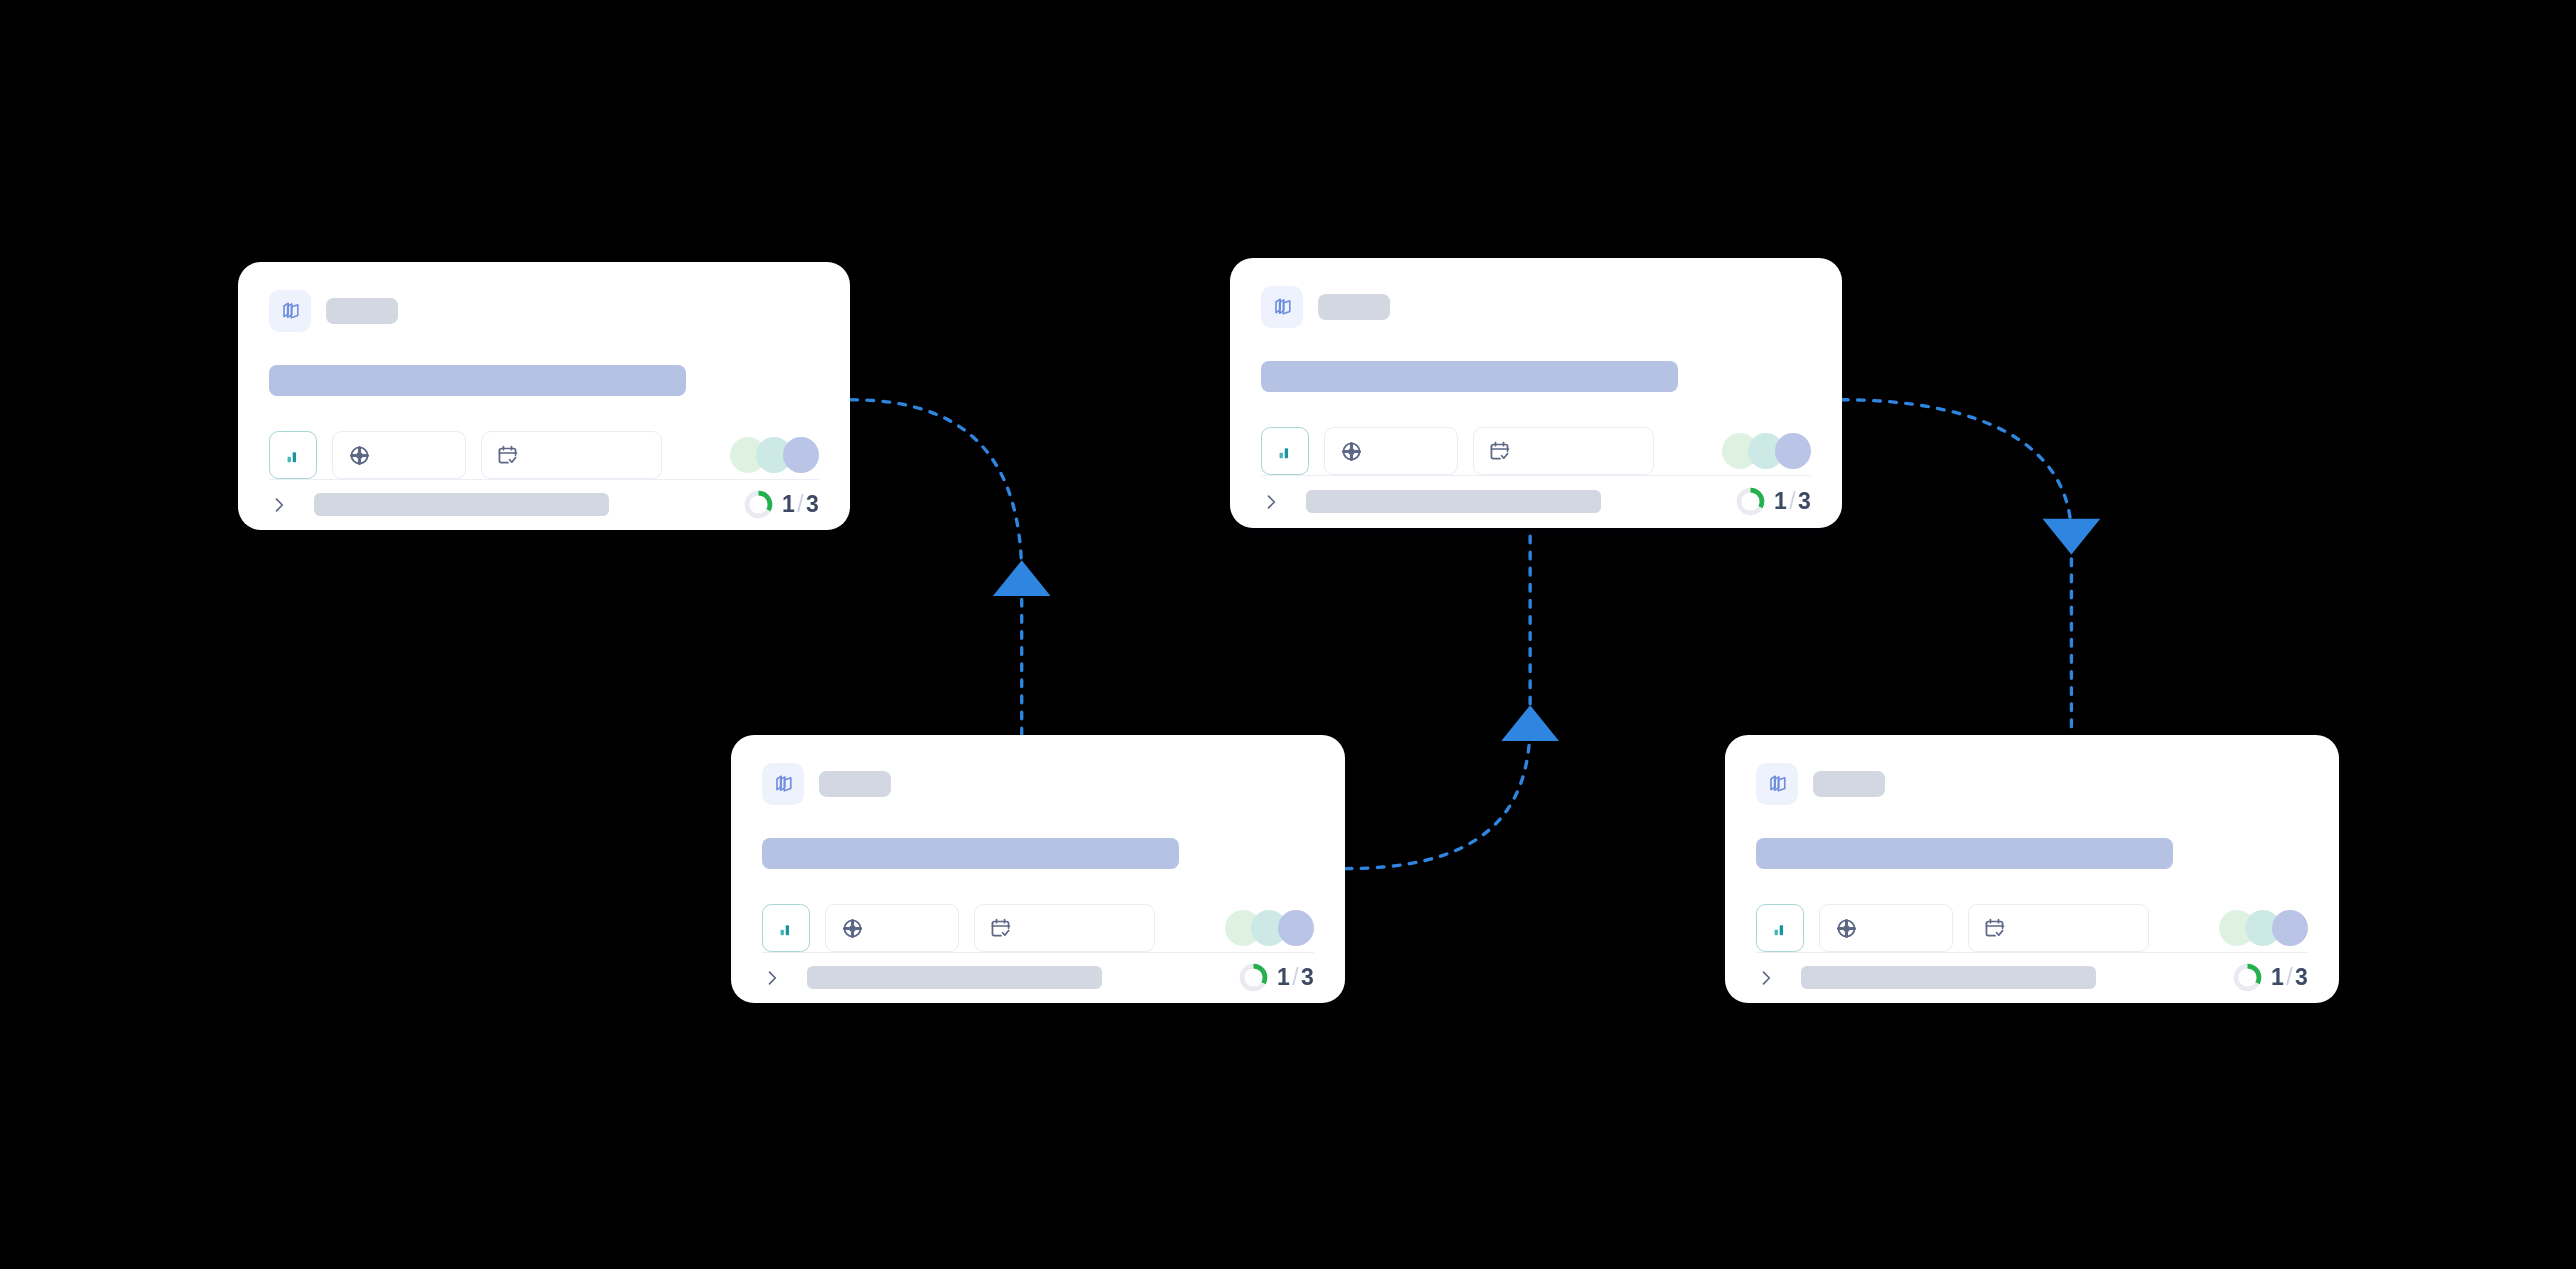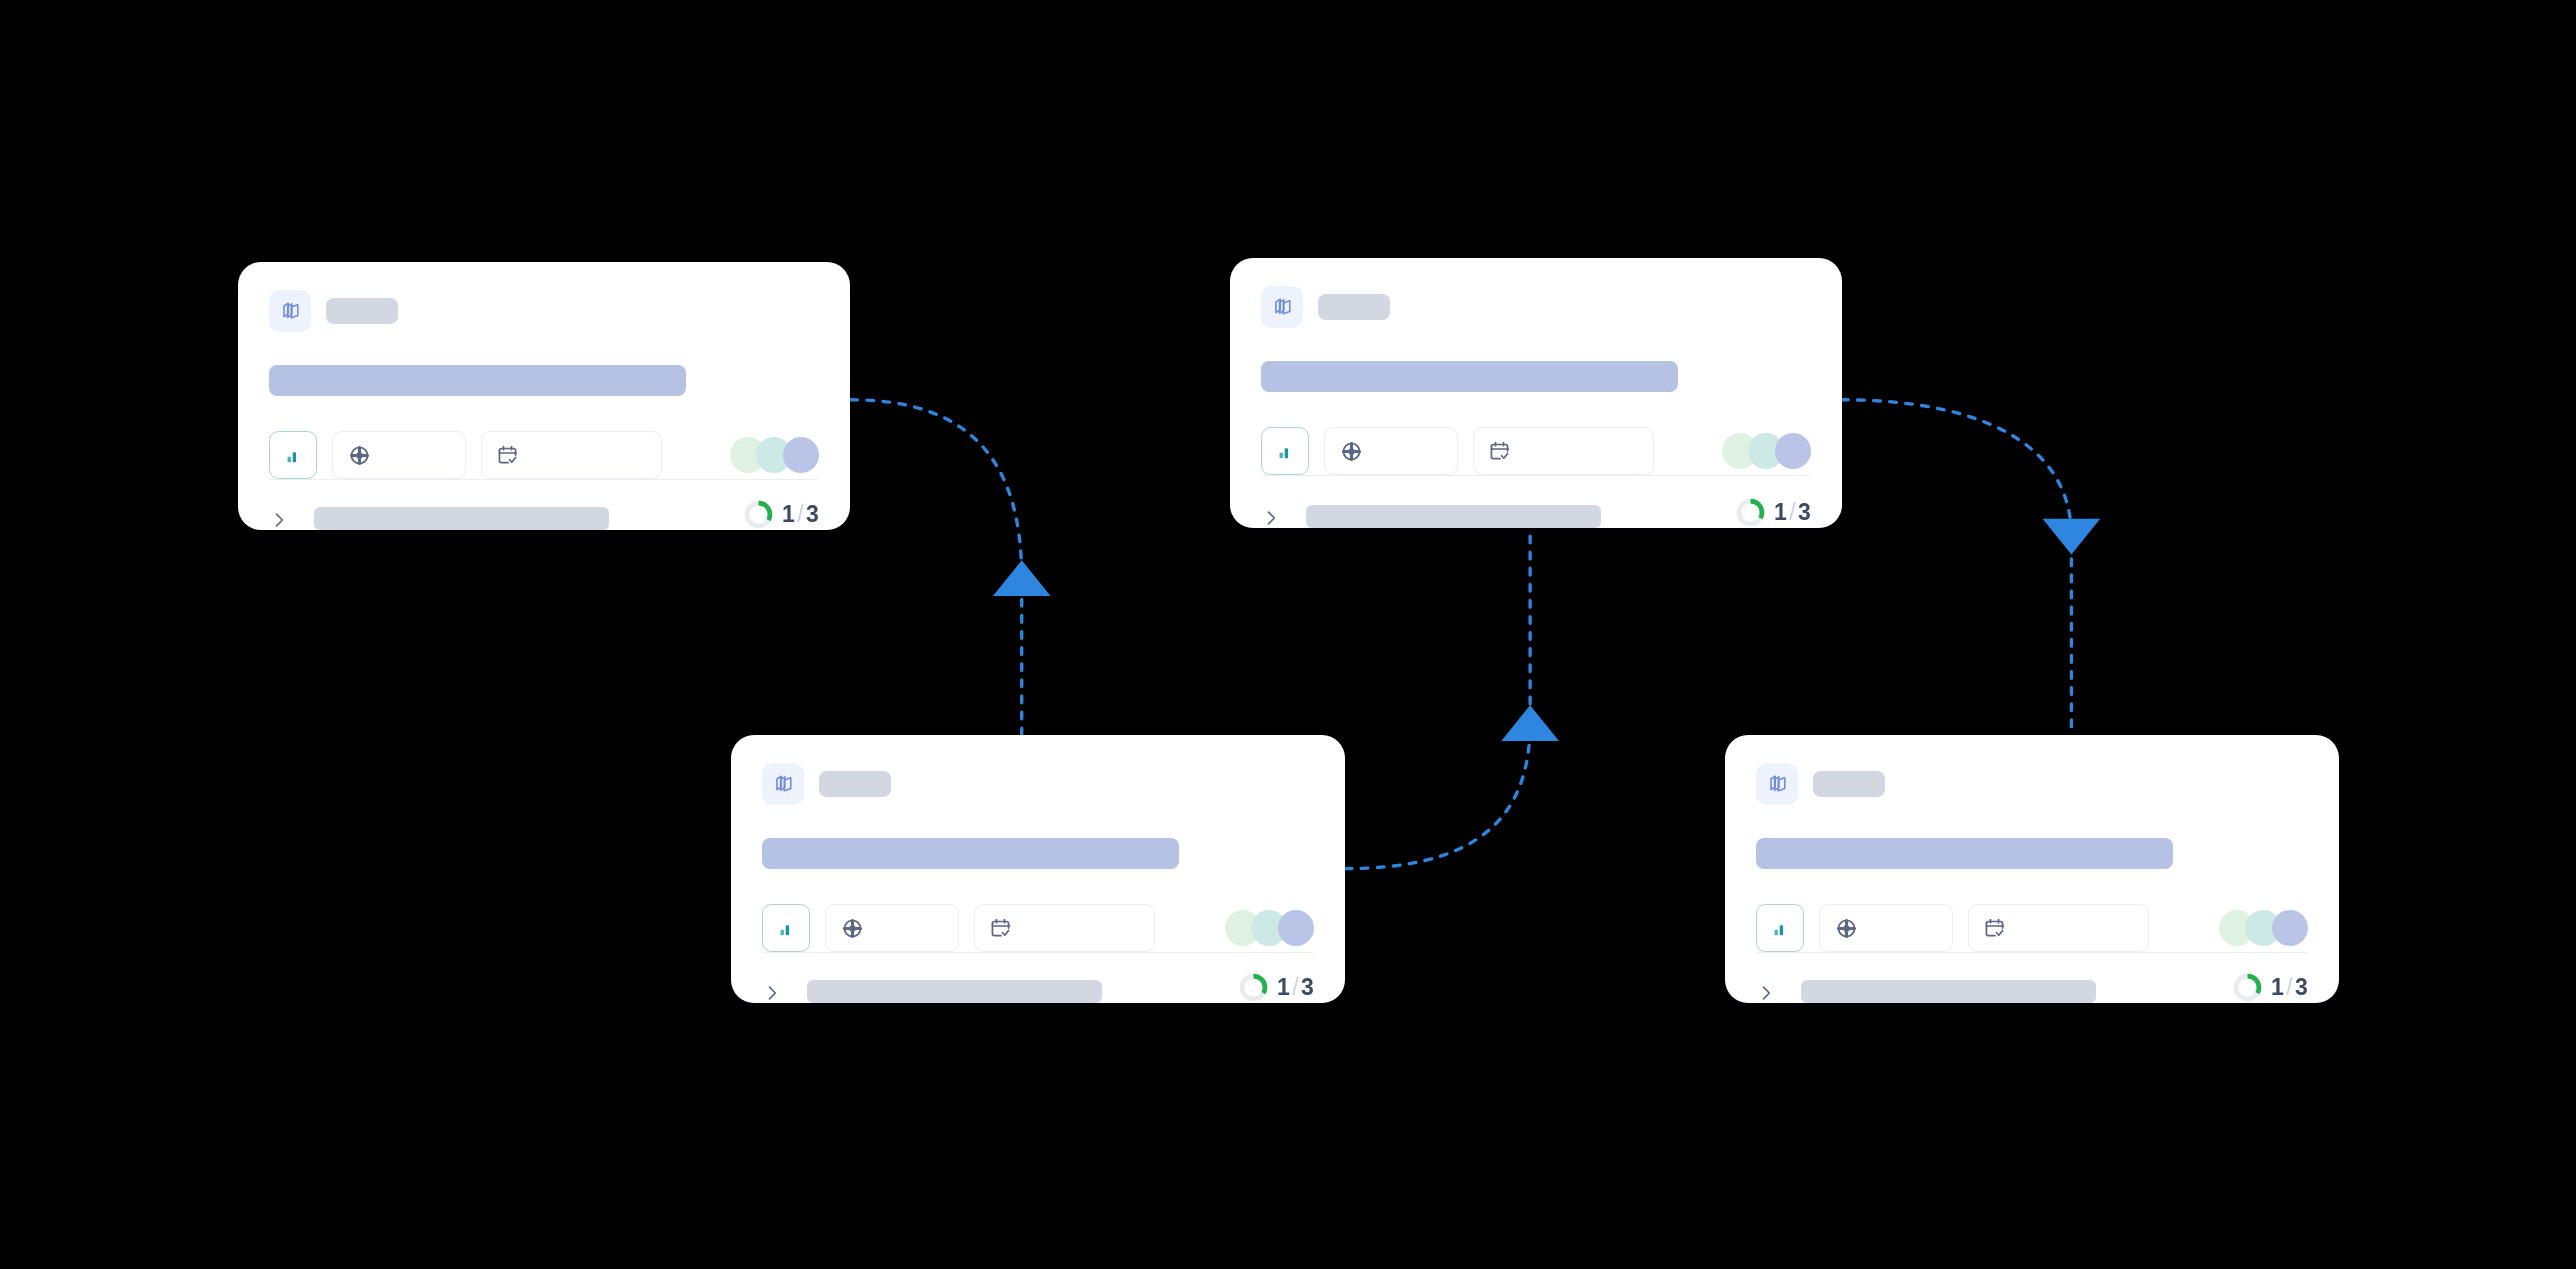--- a/index.html
+++ b/index.html
@@ -131,21 +131,21 @@
   
   .divider {
     height: 0.7px;
     background: #eceef3;
     margin: 0 31px;
   }
 
   .card-footer {
     height: 60px;
     display: flex;
-    align-items: flex-end;
+    align-items: center;
     padding: 0 31px;
     gap: 25px;
   }
 
   .footer-bar {
     height: 23px;
     border-radius: 6px;
     background: #d3d7e2;
     flex: 0 0 auto;
   }

